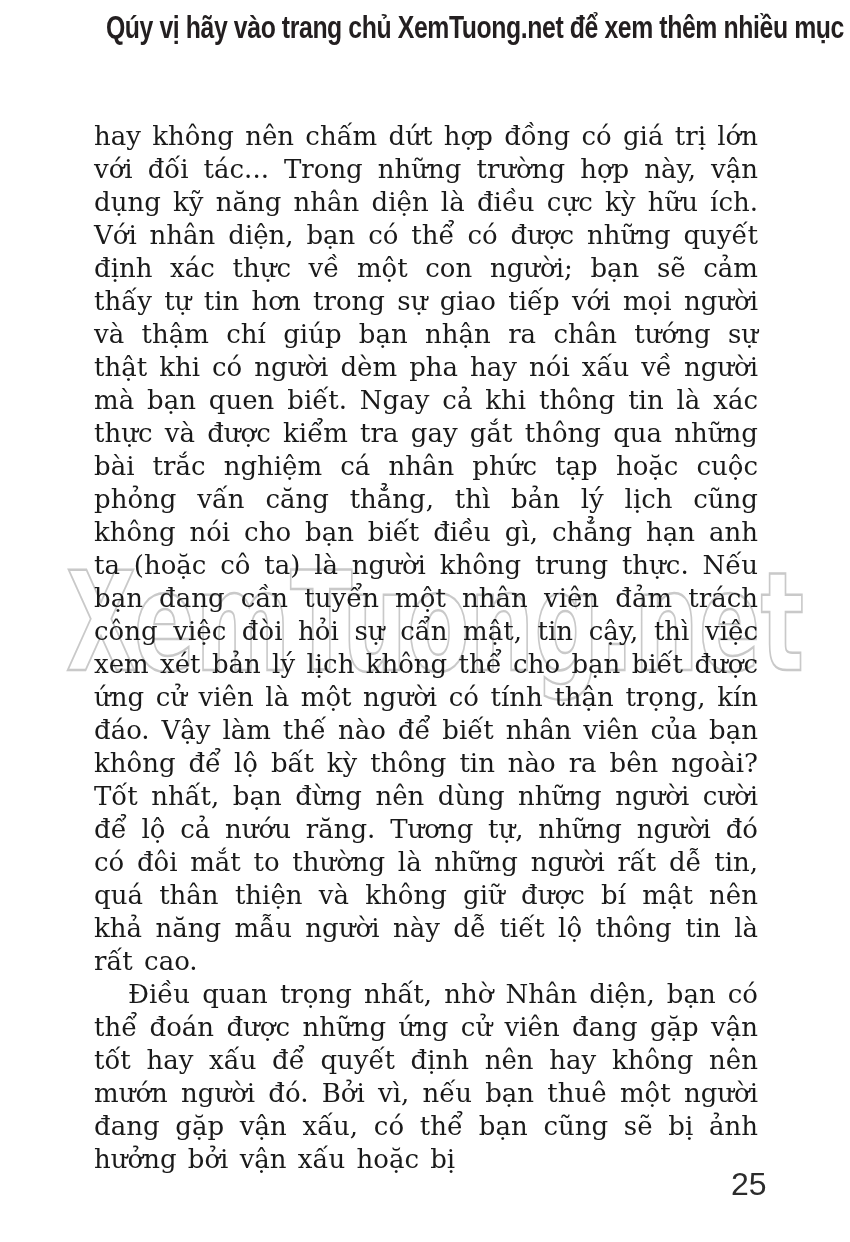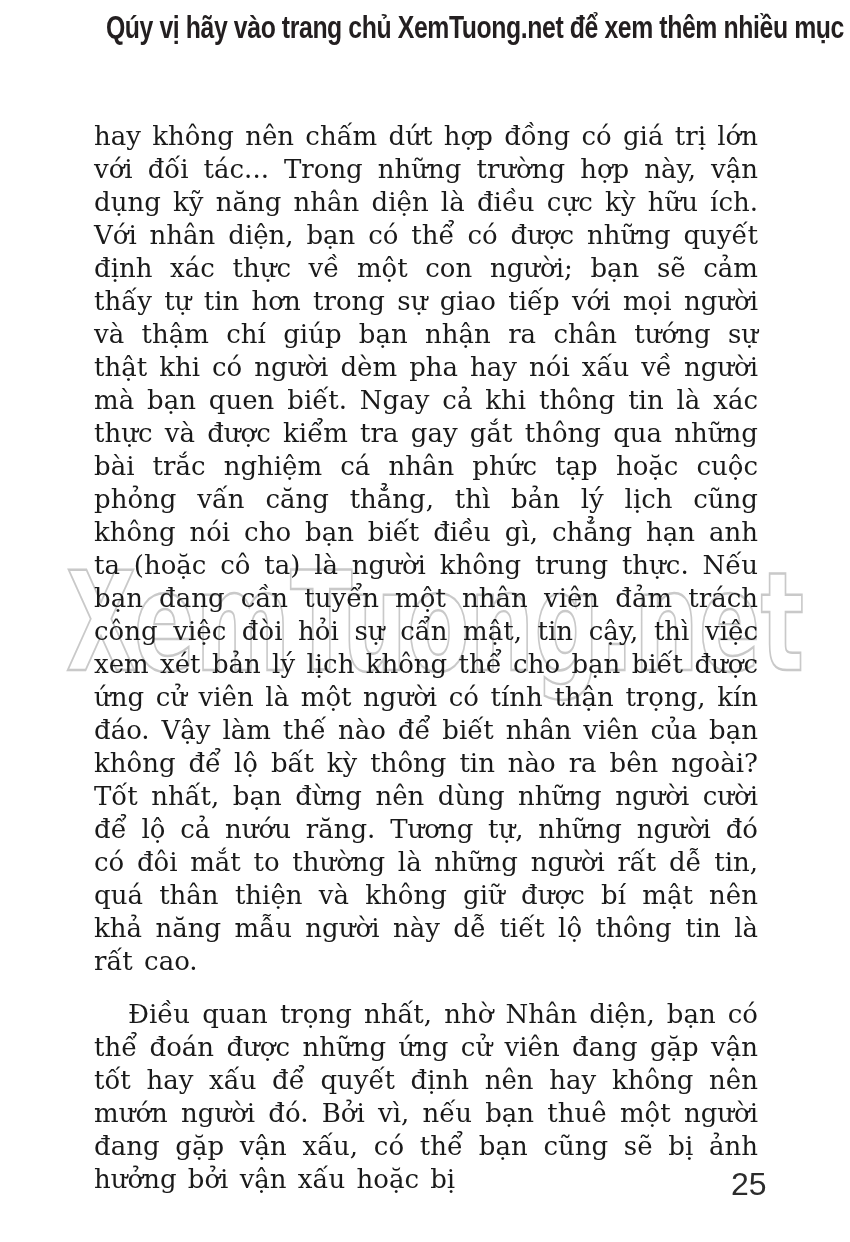--- a/index.html
+++ b/index.html
@@ -72,21 +72,21 @@
     width: 664px;
     z-index: 2;
     color: #1a1a1a;
     font-size: 26px;
     line-height: 33px;
     text-align: justify;
     word-spacing: 3px;
   }
   .page-body p { margin: 0; }
   .page-body p.indent {
-    margin-top: 20px;
+    margin-top: 0;
     text-indent: 34px;
   }
 
   .page-number {
     position: absolute;
     left: 731px;
     top: 1166px;
     font-family: "Liberation Sans", sans-serif;
     font-size: 32px;
     color: #2c2c2c;

